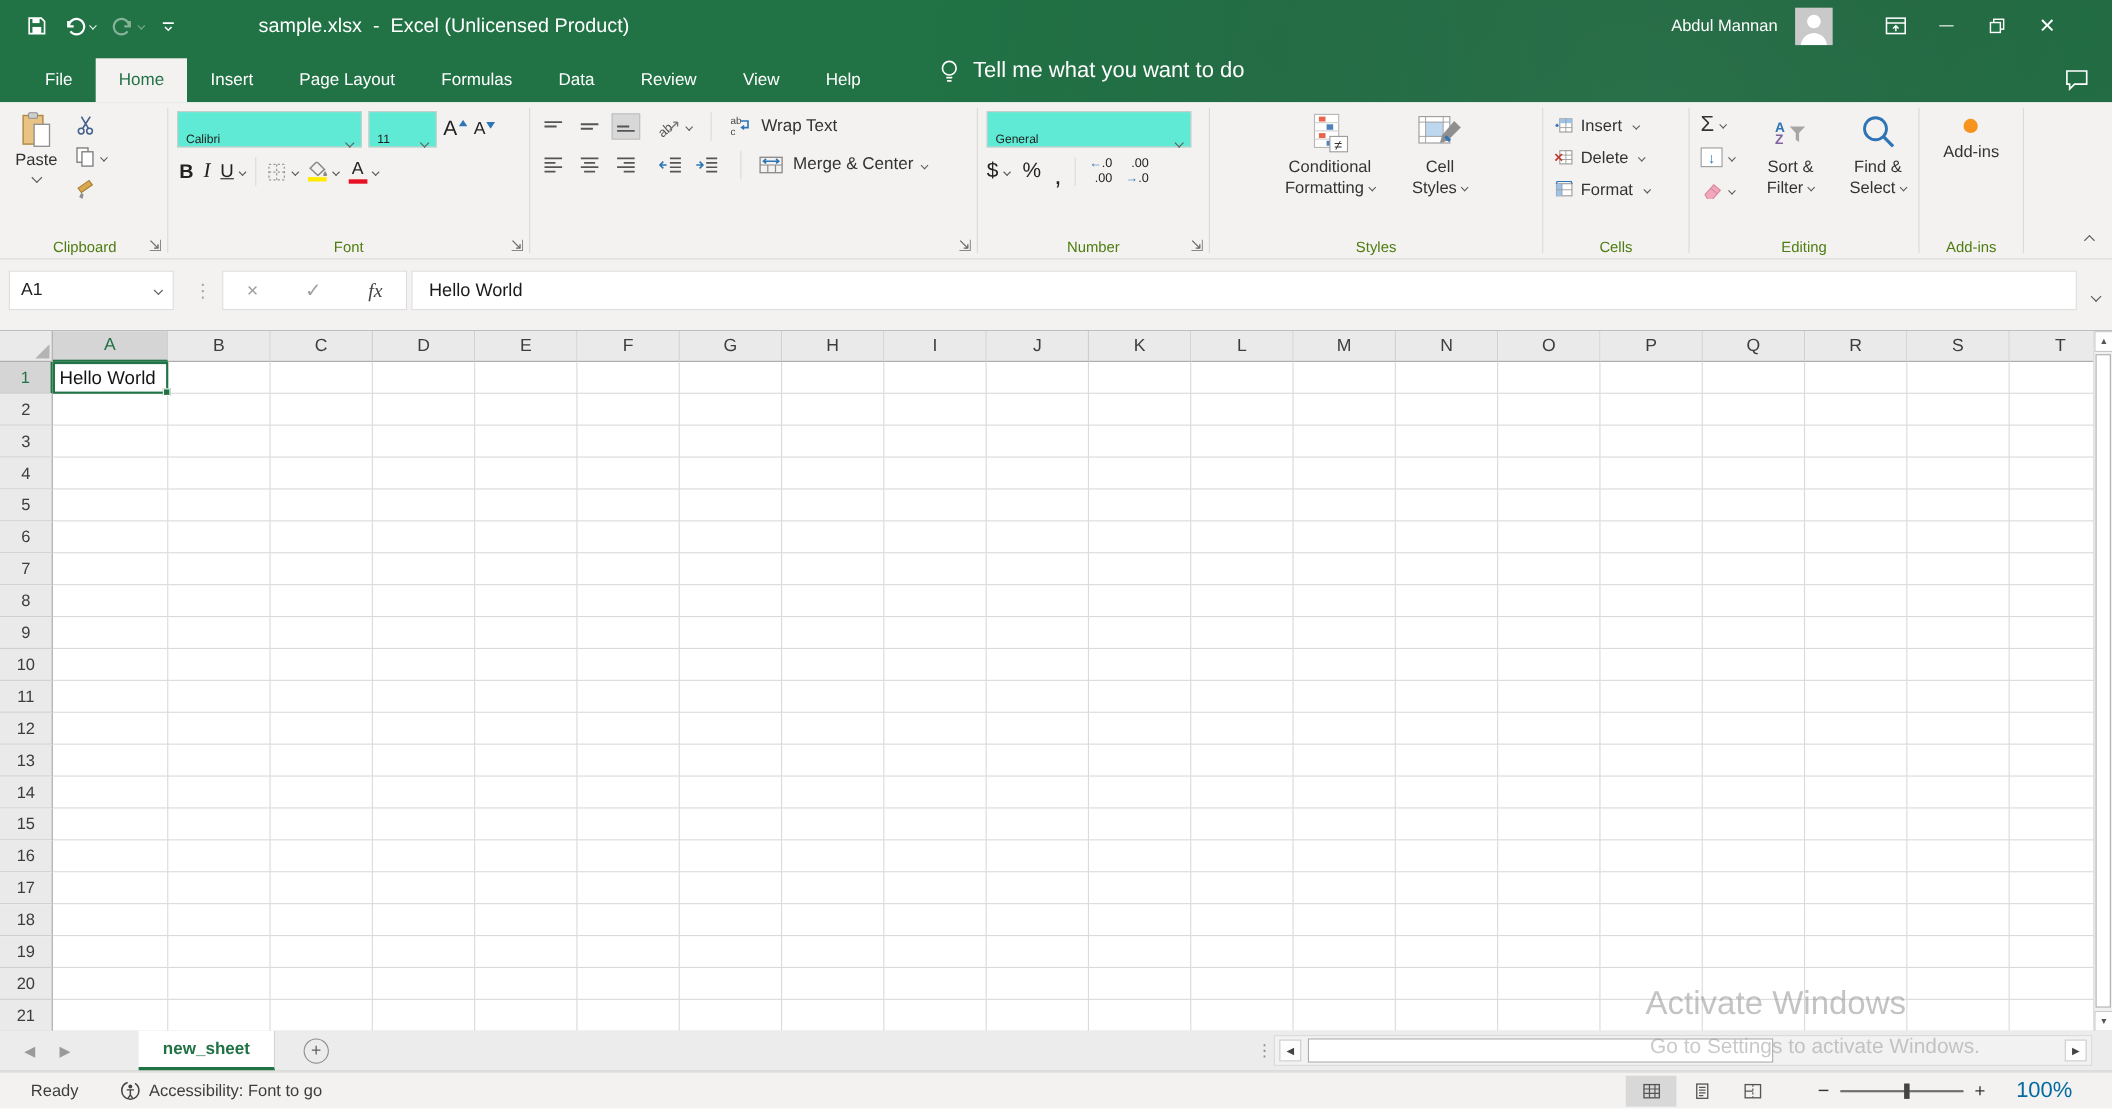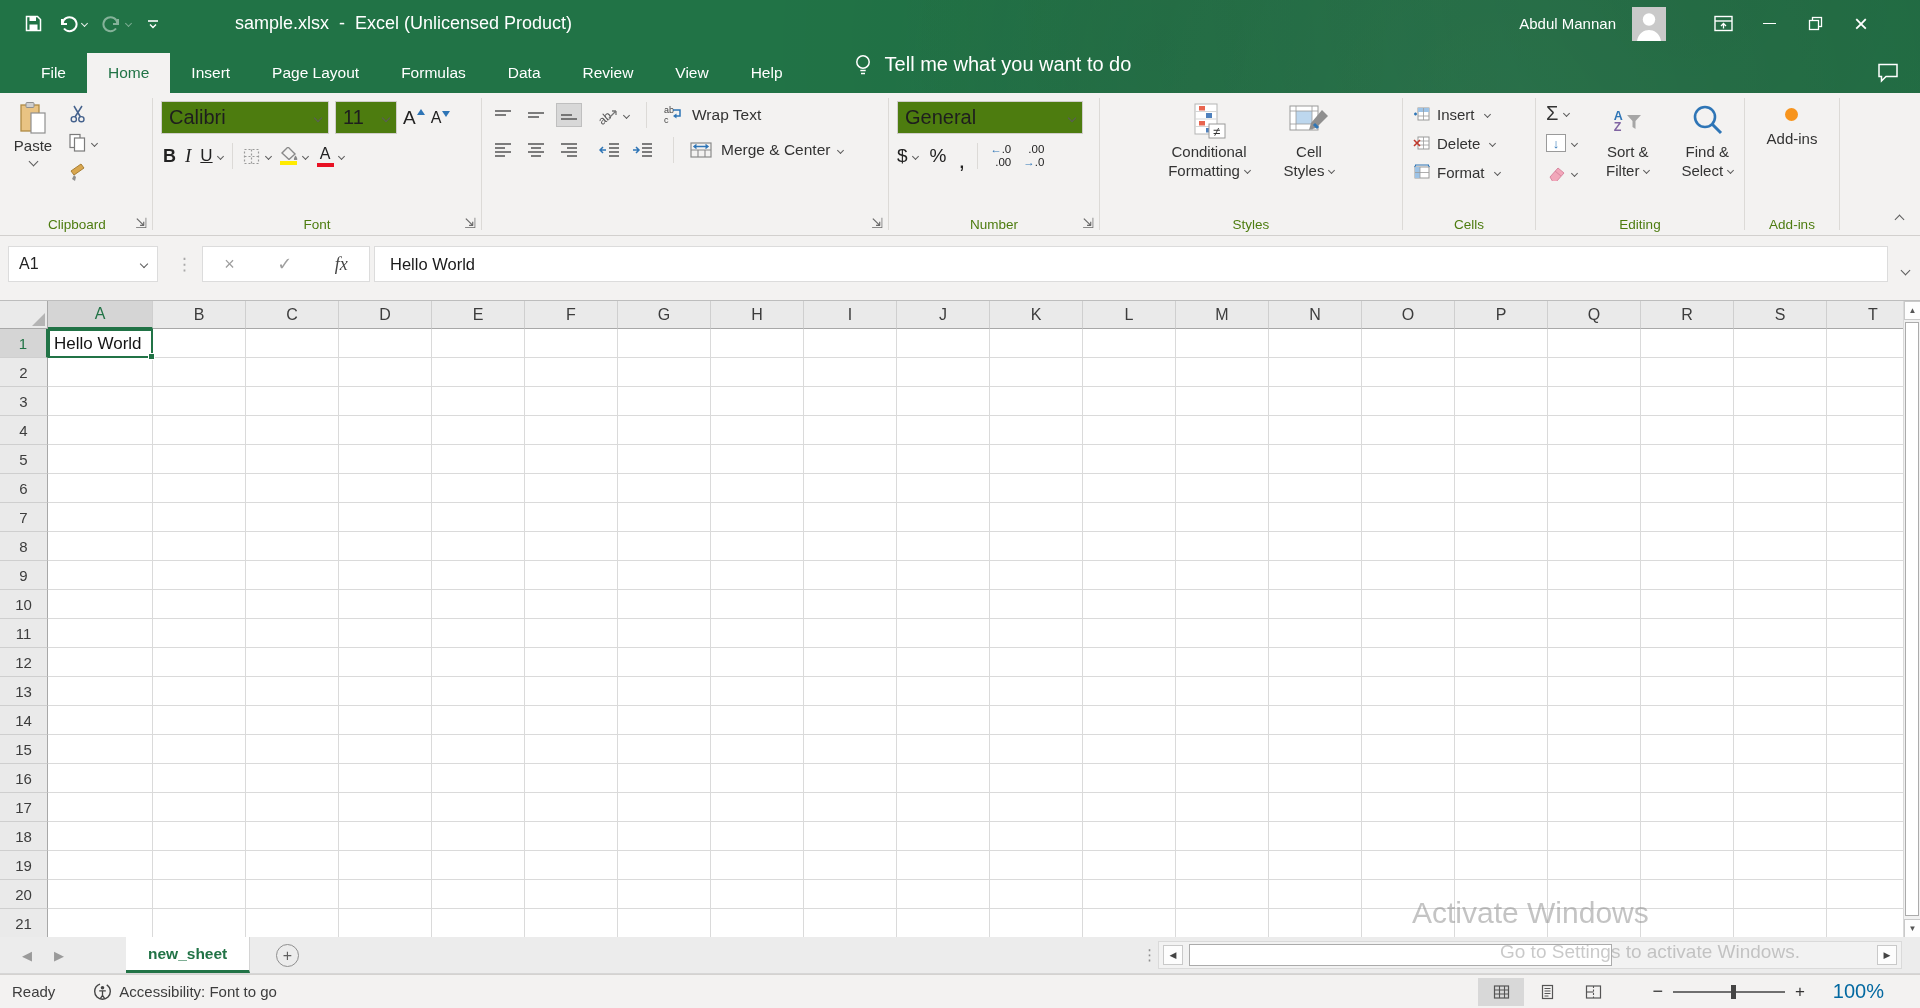--- a/index.html
+++ b/index.html
@@ -36,21 +36,21 @@
 .chev{width:7px;height:7px;border-right:1.4px solid #5c5c5c;border-bottom:1.4px solid #5c5c5c;transform:rotate(45deg);display:inline-block;flex:none}
 .chevup{transform:rotate(225deg)}
 .trow{display:flex;align-items:center}
 
 .pastebtn{display:flex;flex-direction:column;align-items:center;width:62px;padding-top:2px;font-size:15px;color:#333}
 .cliptools{display:flex;flex-direction:column;gap:7px;padding-top:4px;margin-left:4px}
 .cliptools .trow{gap:5px;height:22px}
 
 .fontg .r1{display:flex;align-items:center;gap:6px;padding:2px 0 0 8px}
 .fontg .r2{display:flex;align-items:center;gap:9px;padding:9px 0 0 10px}
-.combo{background:#4d7c0f;border:1px solid #d0cecb;display:flex;align-items:center;font-size:20px;color:#1e1e1e;padding:0 7px;height:33px}
+.combo{background:#5eead4;border:1px solid #d0cecb;display:flex;align-items:flex-end;font-size:11px;color:#1e1e1e;padding:0 7px;height:33px}
 .combo .chev{margin-left:auto;width:6px;height:6px}
 .bB{font-weight:700;font-size:18px;color:#222}
 .bI{font-style:italic;font-family:"Liberation Serif",serif;font-size:19px;color:#222}
 .bU{font-size:17px;text-decoration:underline;color:#222}
 .fA{font-size:19px;color:#222;display:flex;align-items:flex-start;gap:1px}
 .fA svg{margin-top:2px}
 .colstack{display:flex;flex-direction:column;align-items:center;line-height:1}
 .cbar{width:17px;height:4px;margin-top:1px}
 .vr{width:1px;height:26px;background:#dcdad7}
 
@@ -117,34 +117,34 @@
 .stab{position:absolute;left:126px;top:0;height:100%;background:#fff;display:flex;align-items:center;padding:0 22px;font-size:15.5px;font-weight:700;color:var(--c-excel-green,#217346);border-bottom:3px solid var(--c-excel-green,#217346);border-right:1px solid #d4d4d4}
 .addsheet{position:absolute;left:276px;top:7px;width:23px;height:23px;border:1px solid #8f8f8f;border-radius:50%;display:flex;align-items:center;justify-content:center;color:#5f5f5f;font-size:16px;line-height:1}
 .dragdots{position:absolute;left:1142px;top:0;height:100%;display:flex;align-items:center;color:#8f8f8f;font-size:15px}
 .hscr{position:absolute;left:1158px;top:4px;height:28px;right:18px;background:#f2f2f2;border:1px solid #dadada}
 .hbtn{position:absolute;top:3px;width:20px;height:20px;background:#fdfdfd;border:1px solid #c9c9c9;display:flex;align-items:center;justify-content:center;font-size:9px;color:#444}
 .hleftbtn{left:4px}
 .hrightbtn{right:4px}
 .hthumb{position:absolute;left:30px;top:2px;width:423px;height:22px;background:#fff;border:1px solid #ababab}
 
 .statusbar{position:absolute;top:974px;left:0;right:0;height:34px;background:#f3f2f1;border-top:1px solid #d4d2d0;display:flex;align-items:center;font-size:15px;color:#3d3d3d}
-.ready{padding-left:12px}
+.ready{padding-left:28px}
 .acc{display:flex;align-items:center;gap:7px;margin-left:38px}
 .sright{margin-left:auto;display:flex;align-items:center;padding-right:36px}
 .vbtn{width:46px;height:28px;display:flex;align-items:center;justify-content:center}
 .vbtn.active{background:#d8d8d8}
 .zoomctl{display:flex;align-items:center;margin-left:26px}
 .zminus{font-size:18px;color:#333;padding:0 10px}
 .zplus{font-size:17px;color:#333;padding:0 10px}
 .ztrack{position:relative;width:112px;height:2px;background:#6f6f6f}
 .zthumb{position:absolute;left:58px;top:-6px;width:5px;height:14px;background:#444}
 .zoompct{margin-left:18px;font-size:20px;color:#0369a1;min-width:44px;text-align:left}
 
 .wm{position:absolute;z-index:50;pointer-events:none;color:#8a8a8a}
-.wm1{left:1412px;top:896px;font-size:30px;opacity:.5}
+.wm1{left:1496px;top:896px;font-size:30px;opacity:.5}
 .wm2{left:1500px;top:941px;font-size:19px;opacity:.45}
 svg{display:block}
 </style>
 </head>
 <body>
 
 <div class="app">
 
   <div class="ghead">
     <div class="titlebar">

